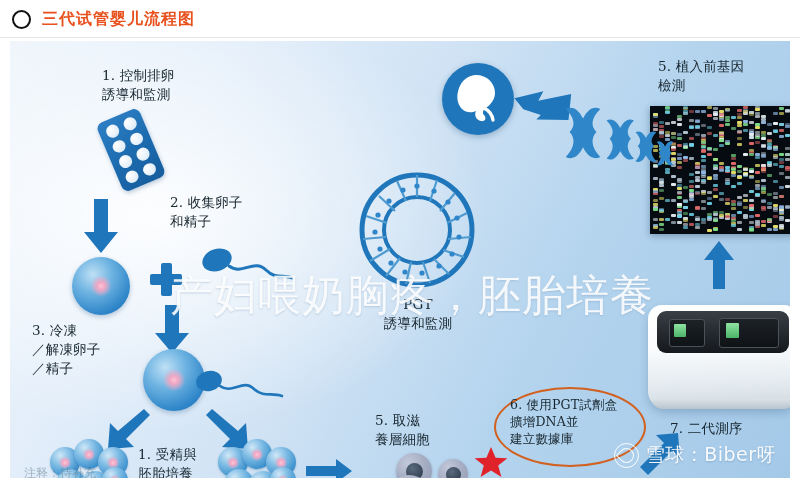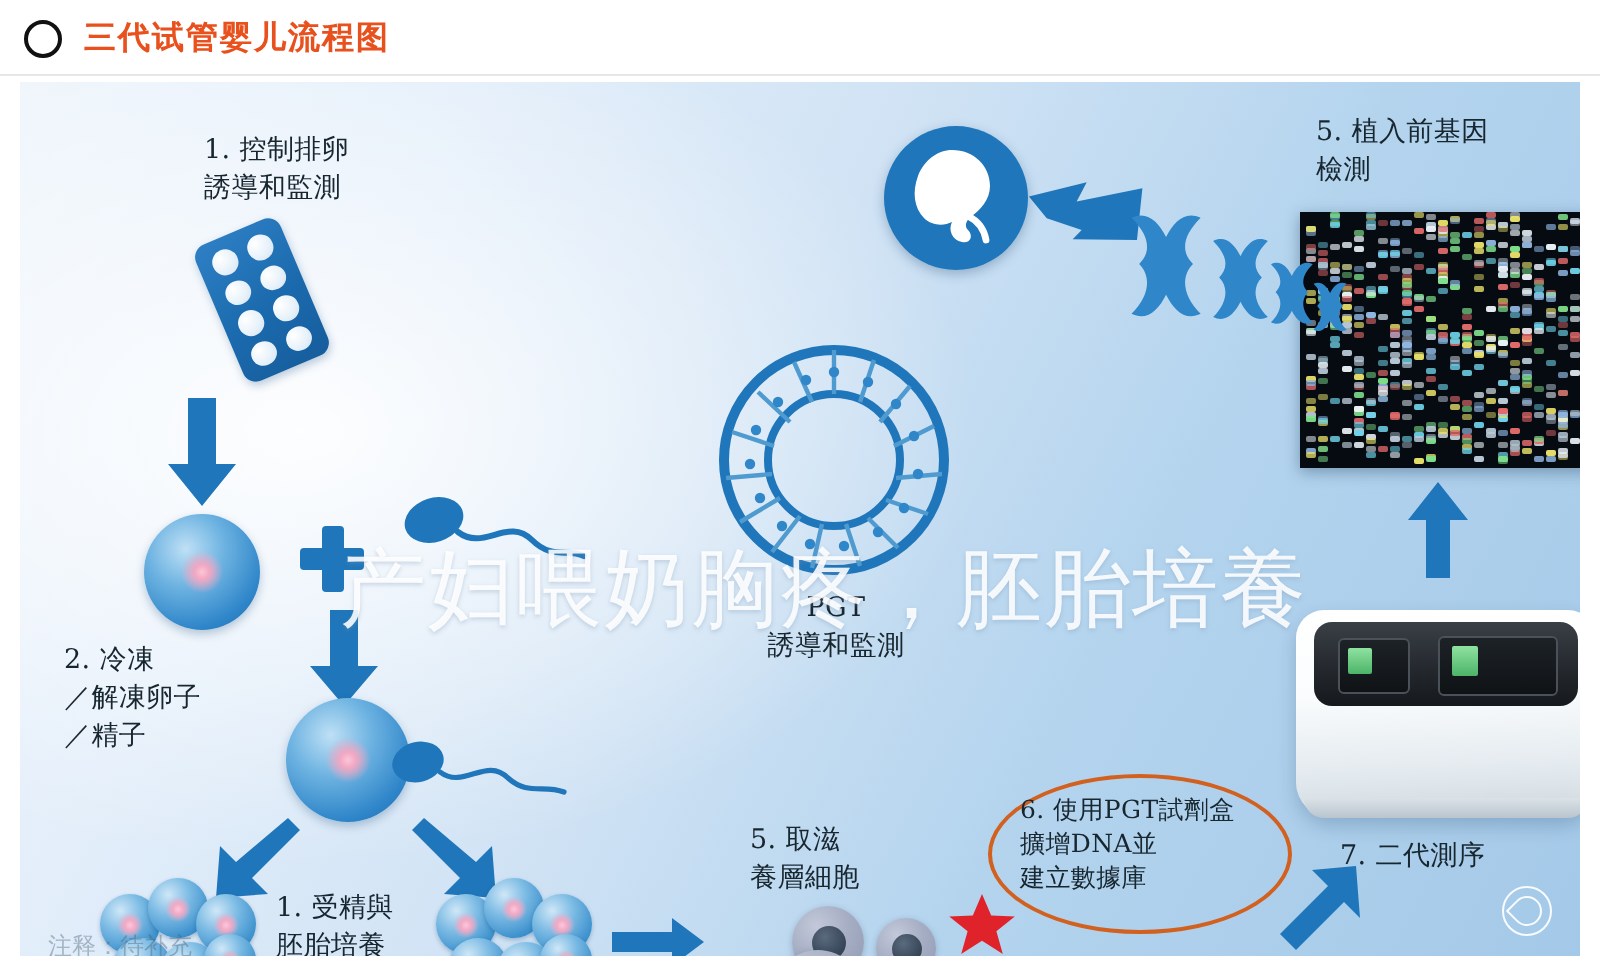--- a/index.html
+++ b/index.html
@@ -270,31 +270,33 @@
     </div>
 
     <div class="arrow" style="left:74px;top:158px;">
       <svg width="34" height="54" viewBox="0 0 34 54">
             <path d="M10 0 H24 V33 H34 L17 54 L0 33 H10 Z" fill="#1f76ba"></path>
           </svg>
     </div>
 
     <div class="egg" style="left:62px;top:216px;width:58px;height:58px;"></div>
 
+    <div class="lbl" style="left:160px;top:152px;">2. 收集卵子
+和精子</div>
 
     <div class="plus" style="left:140px;top:222px;width:32px;height:33px;"></div>
 
     <div class="sperm" style="left:192px;top:205px;">
       <svg width="92" height="42" viewBox="0 0 92 42">
         <ellipse cx="15" cy="14" rx="15" ry="11" fill="#1f76ba" transform="rotate(-18 15 14)"></ellipse>
         <path d="M27 20 C40 30, 52 12, 64 24 C74 34, 82 28, 90 32" stroke="#1f76ba" stroke-width="3" fill="none" stroke-linecap="round"></path>
       </svg>
     </div>
 
-    <div class="lbl" style="left:22px;top:280px;">2. 冷凍
+    <div class="lbl" style="left:22px;top:280px;">3. 冷凍
 ／解凍卵子
 ／精子</div>
 
     <div class="arrow" style="left:145px;top:264px;">
       <svg width="34" height="48" viewBox="0 0 34 48">
             <path d="M10 0 H24 V28 H34 L17 48 L0 28 H10 Z" fill="#1f76ba"></path>
           </svg>
     </div>
 
     <div class="egg" style="left:133px;top:308px;width:62px;height:62px;"></div>
@@ -1018,19 +1020,20 @@
       <svg width="48" height="50" viewBox="0 0 48 50">
         <path d="M22 1 C33 1,41 9,41 19 C41 26,36 31,32 34 C29 36,28 39,30 41 C33 44,31 48,27 47 C22 46,20 41,22 37 C18 39,12 39,8 35 C3 30,2 22,5 14 C8 6,15 1,22 1 Z" fill="#ffffff"></path>
         <path d="M30 34 C34 36,38 40,39 46" stroke="#ffffff" stroke-width="3.4" fill="none" stroke-linecap="round"></path>
       </svg>
     </div>
 
     <div class="overlay-caption">产妇喂奶胸疼，胚胎培養</div>
 
     <div class="watermark">
       <span class="wm-logo"></span>
+      <span>雪球：Biber呀</span>
     </div>
 
     <div class="cut-text">注释：待补充</div>
 
    </div>
   </div>
 </div>
 
 </body></html>

